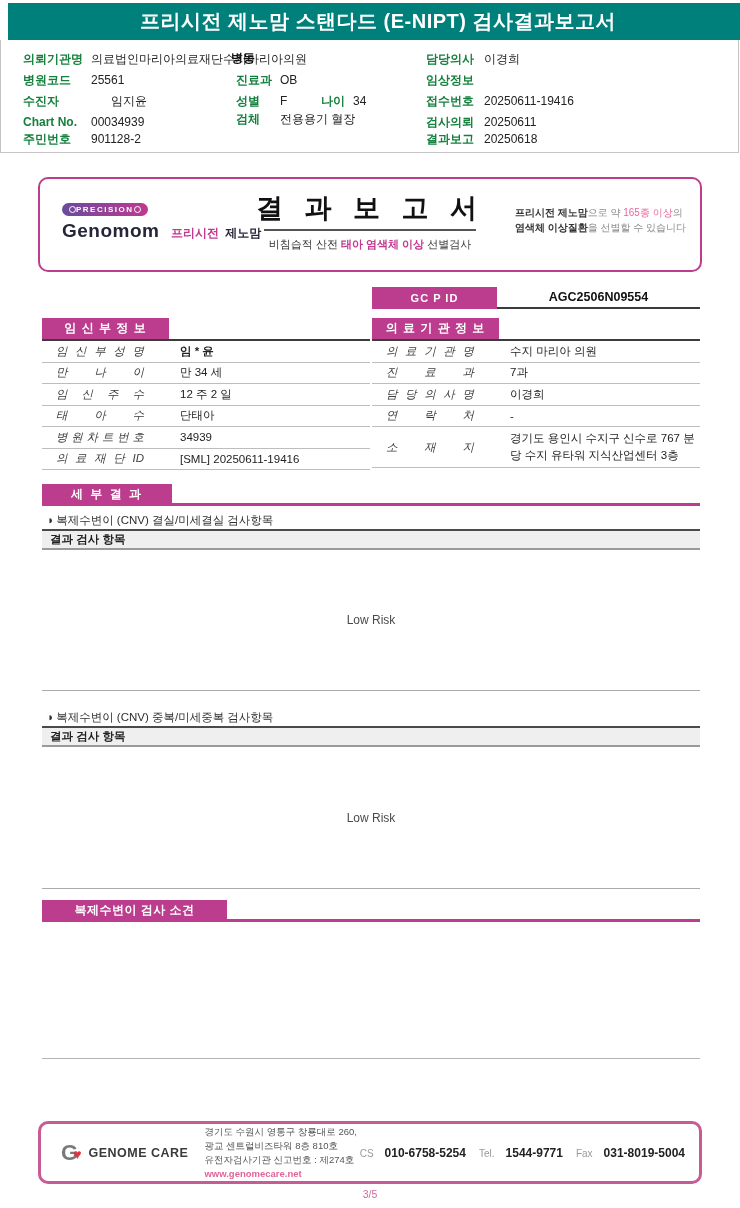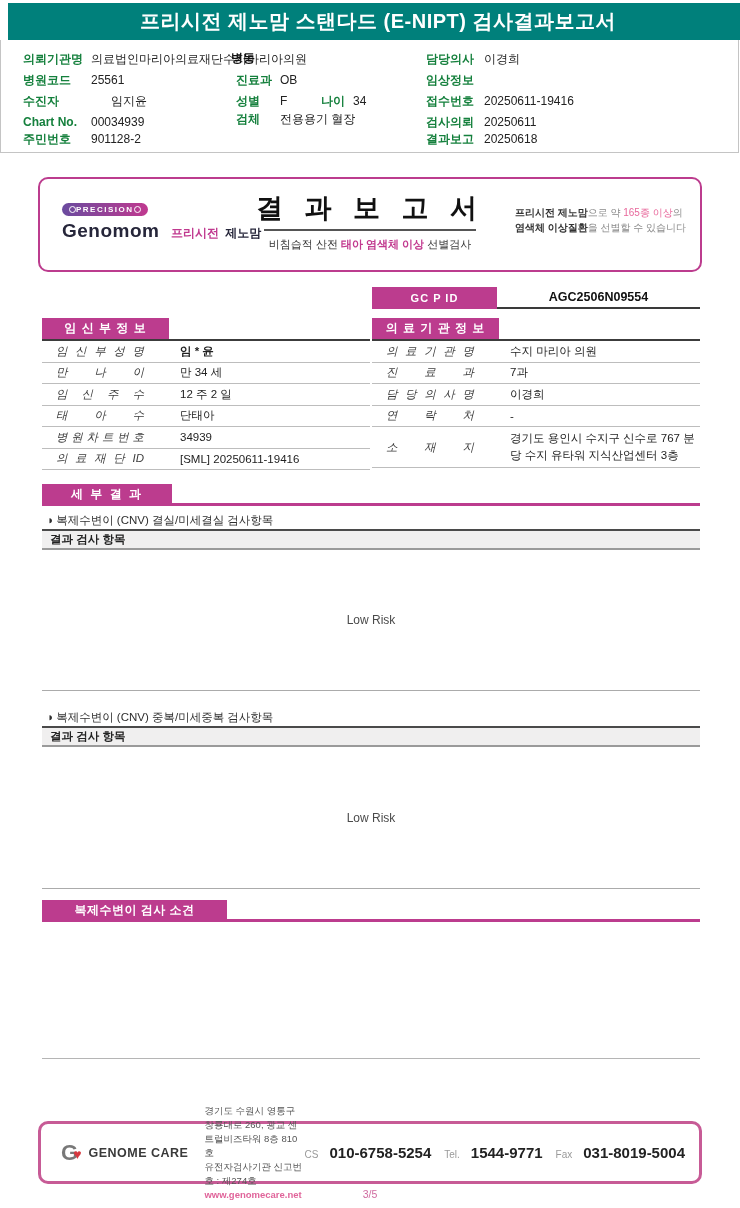--- a/index.html
+++ b/index.html
@@ -74,21 +74,21 @@
   .footer-box{left:38px;top:1121px;width:664px;height:63px;border:3px solid #c75b96;border-radius:10px;
     box-sizing:border-box;display:flex;align-items:center;background:#fff;}
   .f-logo{margin-left:20px;display:flex;align-items:center;white-space:nowrap;}
   .gc-mark{font-size:22px;font-weight:800;color:#787878;display:inline-flex;align-items:center;}
   .gc-heart{color:#d6383f;font-size:14px;margin-left:-5px;margin-top:2px;}
   .f-brand{font-size:12.5px;font-weight:bold;color:#3a3a3a;letter-spacing:0.5px;margin-left:7px;}
   .f-addr{margin-left:16px;font-size:9.5px;color:#555;line-height:14px;width:292px;}
   .f-web{color:#e0649a;font-weight:bold;}
   .f-contacts{margin-left:auto;margin-right:14px;display:flex;gap:13px;align-items:center;
     font-size:10px;color:#9a9a9a;white-space:nowrap;}
-  .f-pair .f-cval{color:#222;font-weight:bold;margin-left:3px;font-size:15px;padding-left:8px;}
+  .f-pair .f-cval{color:#222;font-weight:bold;margin-left:3px;font-size:12px;padding-left:8px;}
   .page-num{left:0;top:1188px;width:740px;text-align:center;font-size:10.5px;color:#d06ba0;}
 </style>
 </head>
 <body>
 
 <div>
 
   <div class="abs teal-bar">
     <span class="ttl">프리시전 제노맘 스탠다드 (E-NIPT) 검사결과보고서</span>
   </div>

